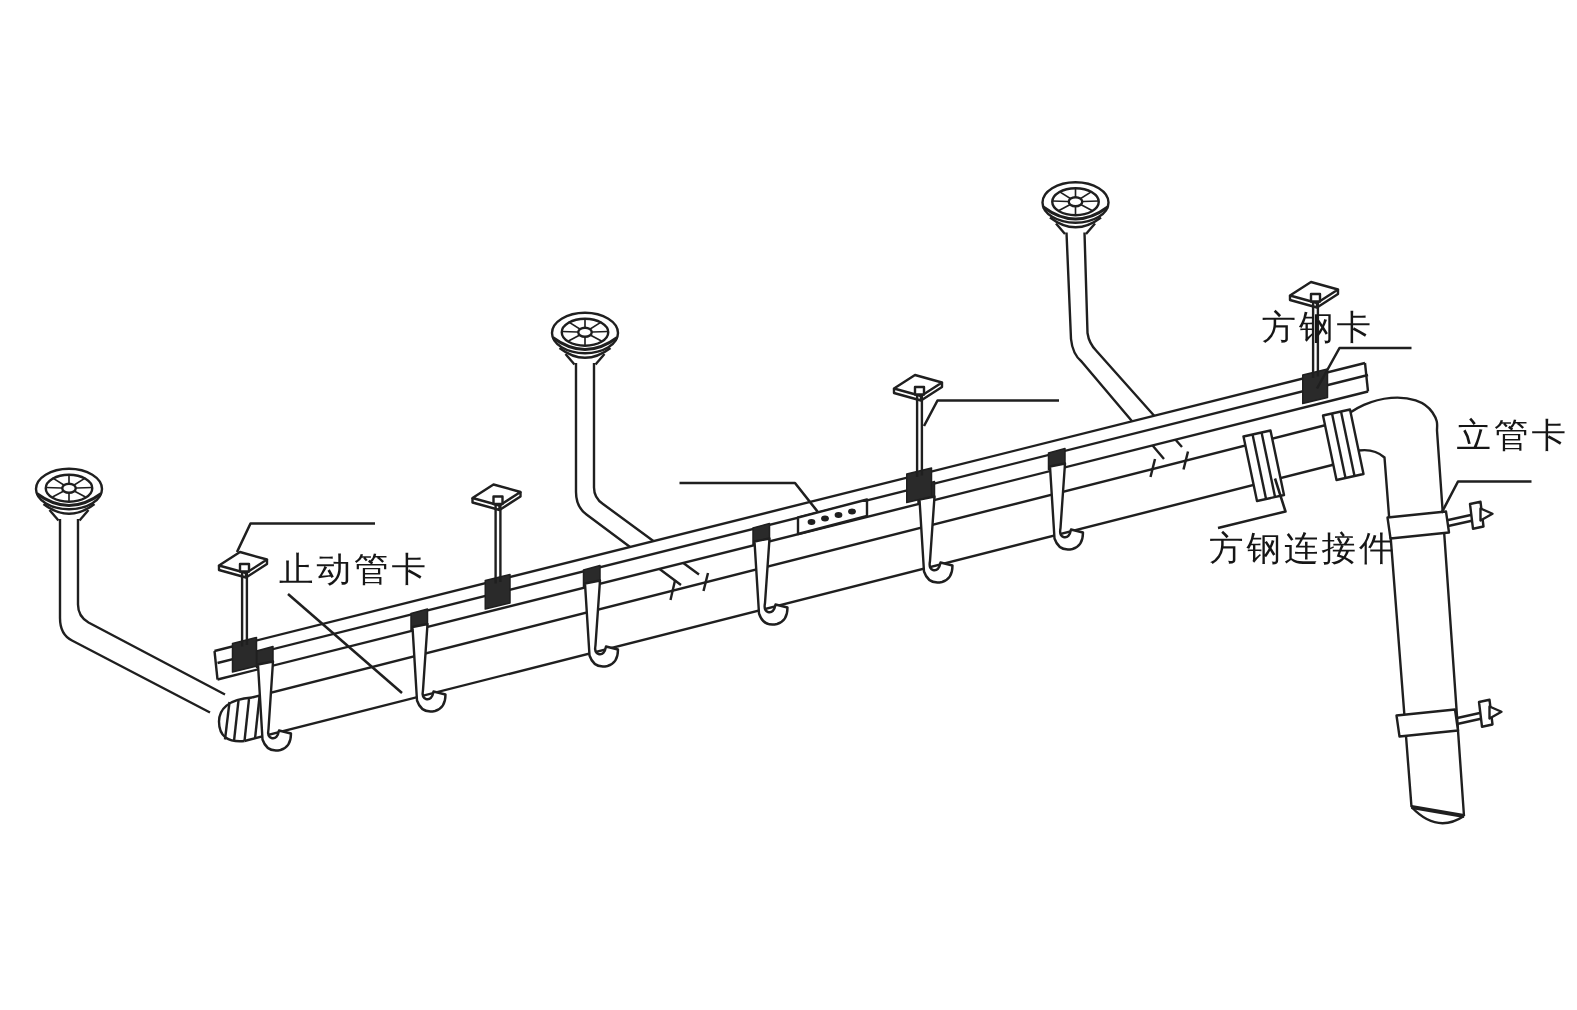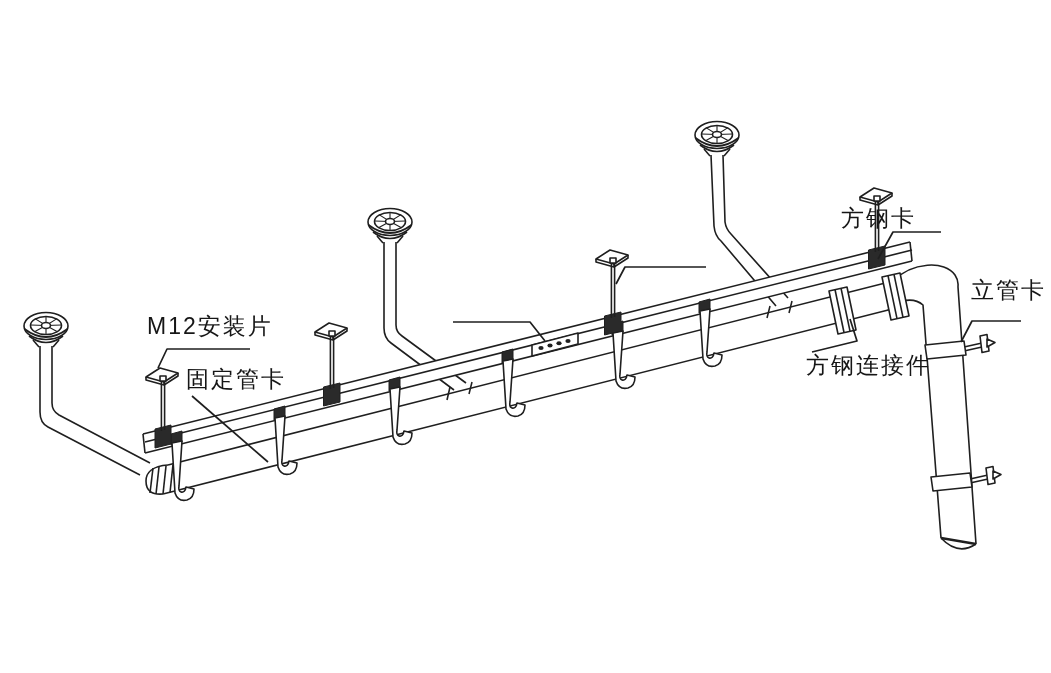--- a/index.html
+++ b/index.html
@@ -212,18 +212,17 @@
     <polyline points="250,349 167,349 158,368"></polyline>
     <polyline points="192,396 268,462"></polyline>
     <polyline points="453,322 530,322 545,341"></polyline>
     <polyline points="706,267 625,267 616,284"></polyline>
     <polyline points="941,232 893,232 878,259"></polyline>
     <polyline points="1021,321 972,321 961,342"></polyline>
     <polyline points="812,352 857,341 850,319"></polyline>
   </g>
 </svg>
 
-  <div class="lbl" style="left:147px;top:314px">M12安装片</div>
-  <div class="lbl" style="left:186px;top:367px">固定管卡</div>
+  <div class="lbl" style="left:186px;top:367px">止动管卡</div>
   <div class="lbl" style="left:841px;top:206px">方钢卡</div>
   <div class="lbl" style="left:971px;top:278px">立管卡</div>
   <div class="lbl" style="left:806px;top:353px">方钢连接件</div>
 </div>
 
 </body></html>

